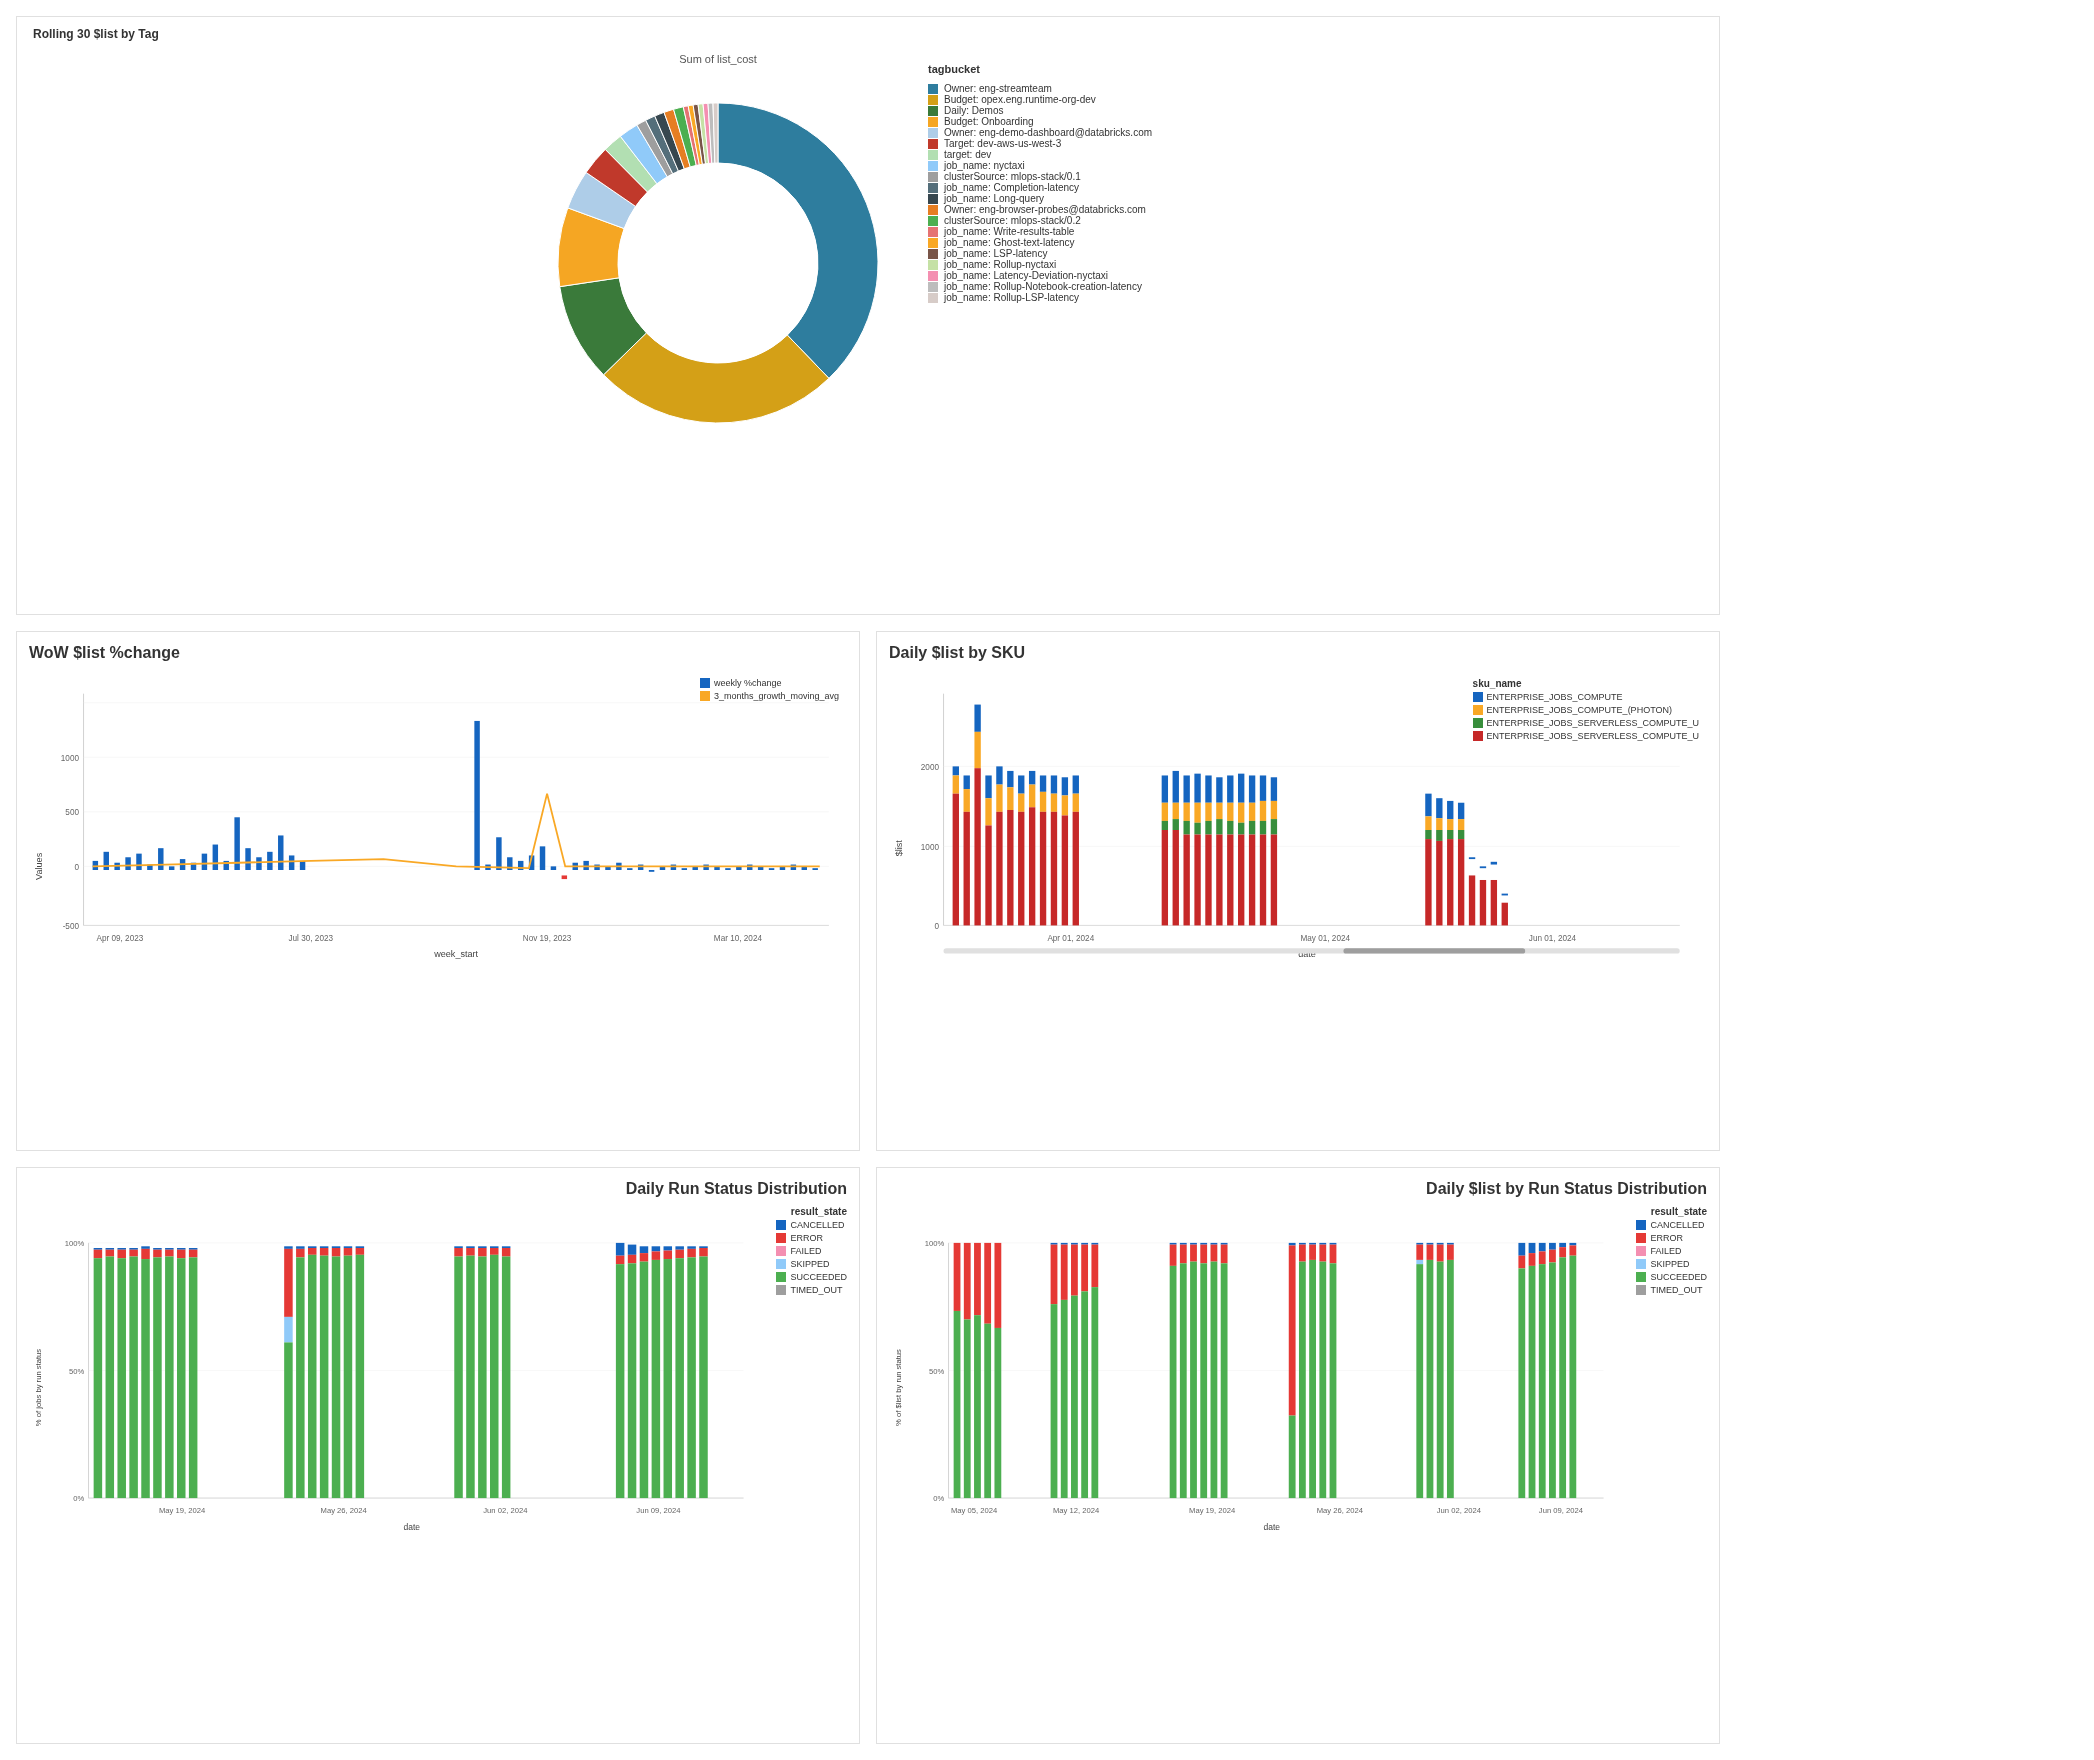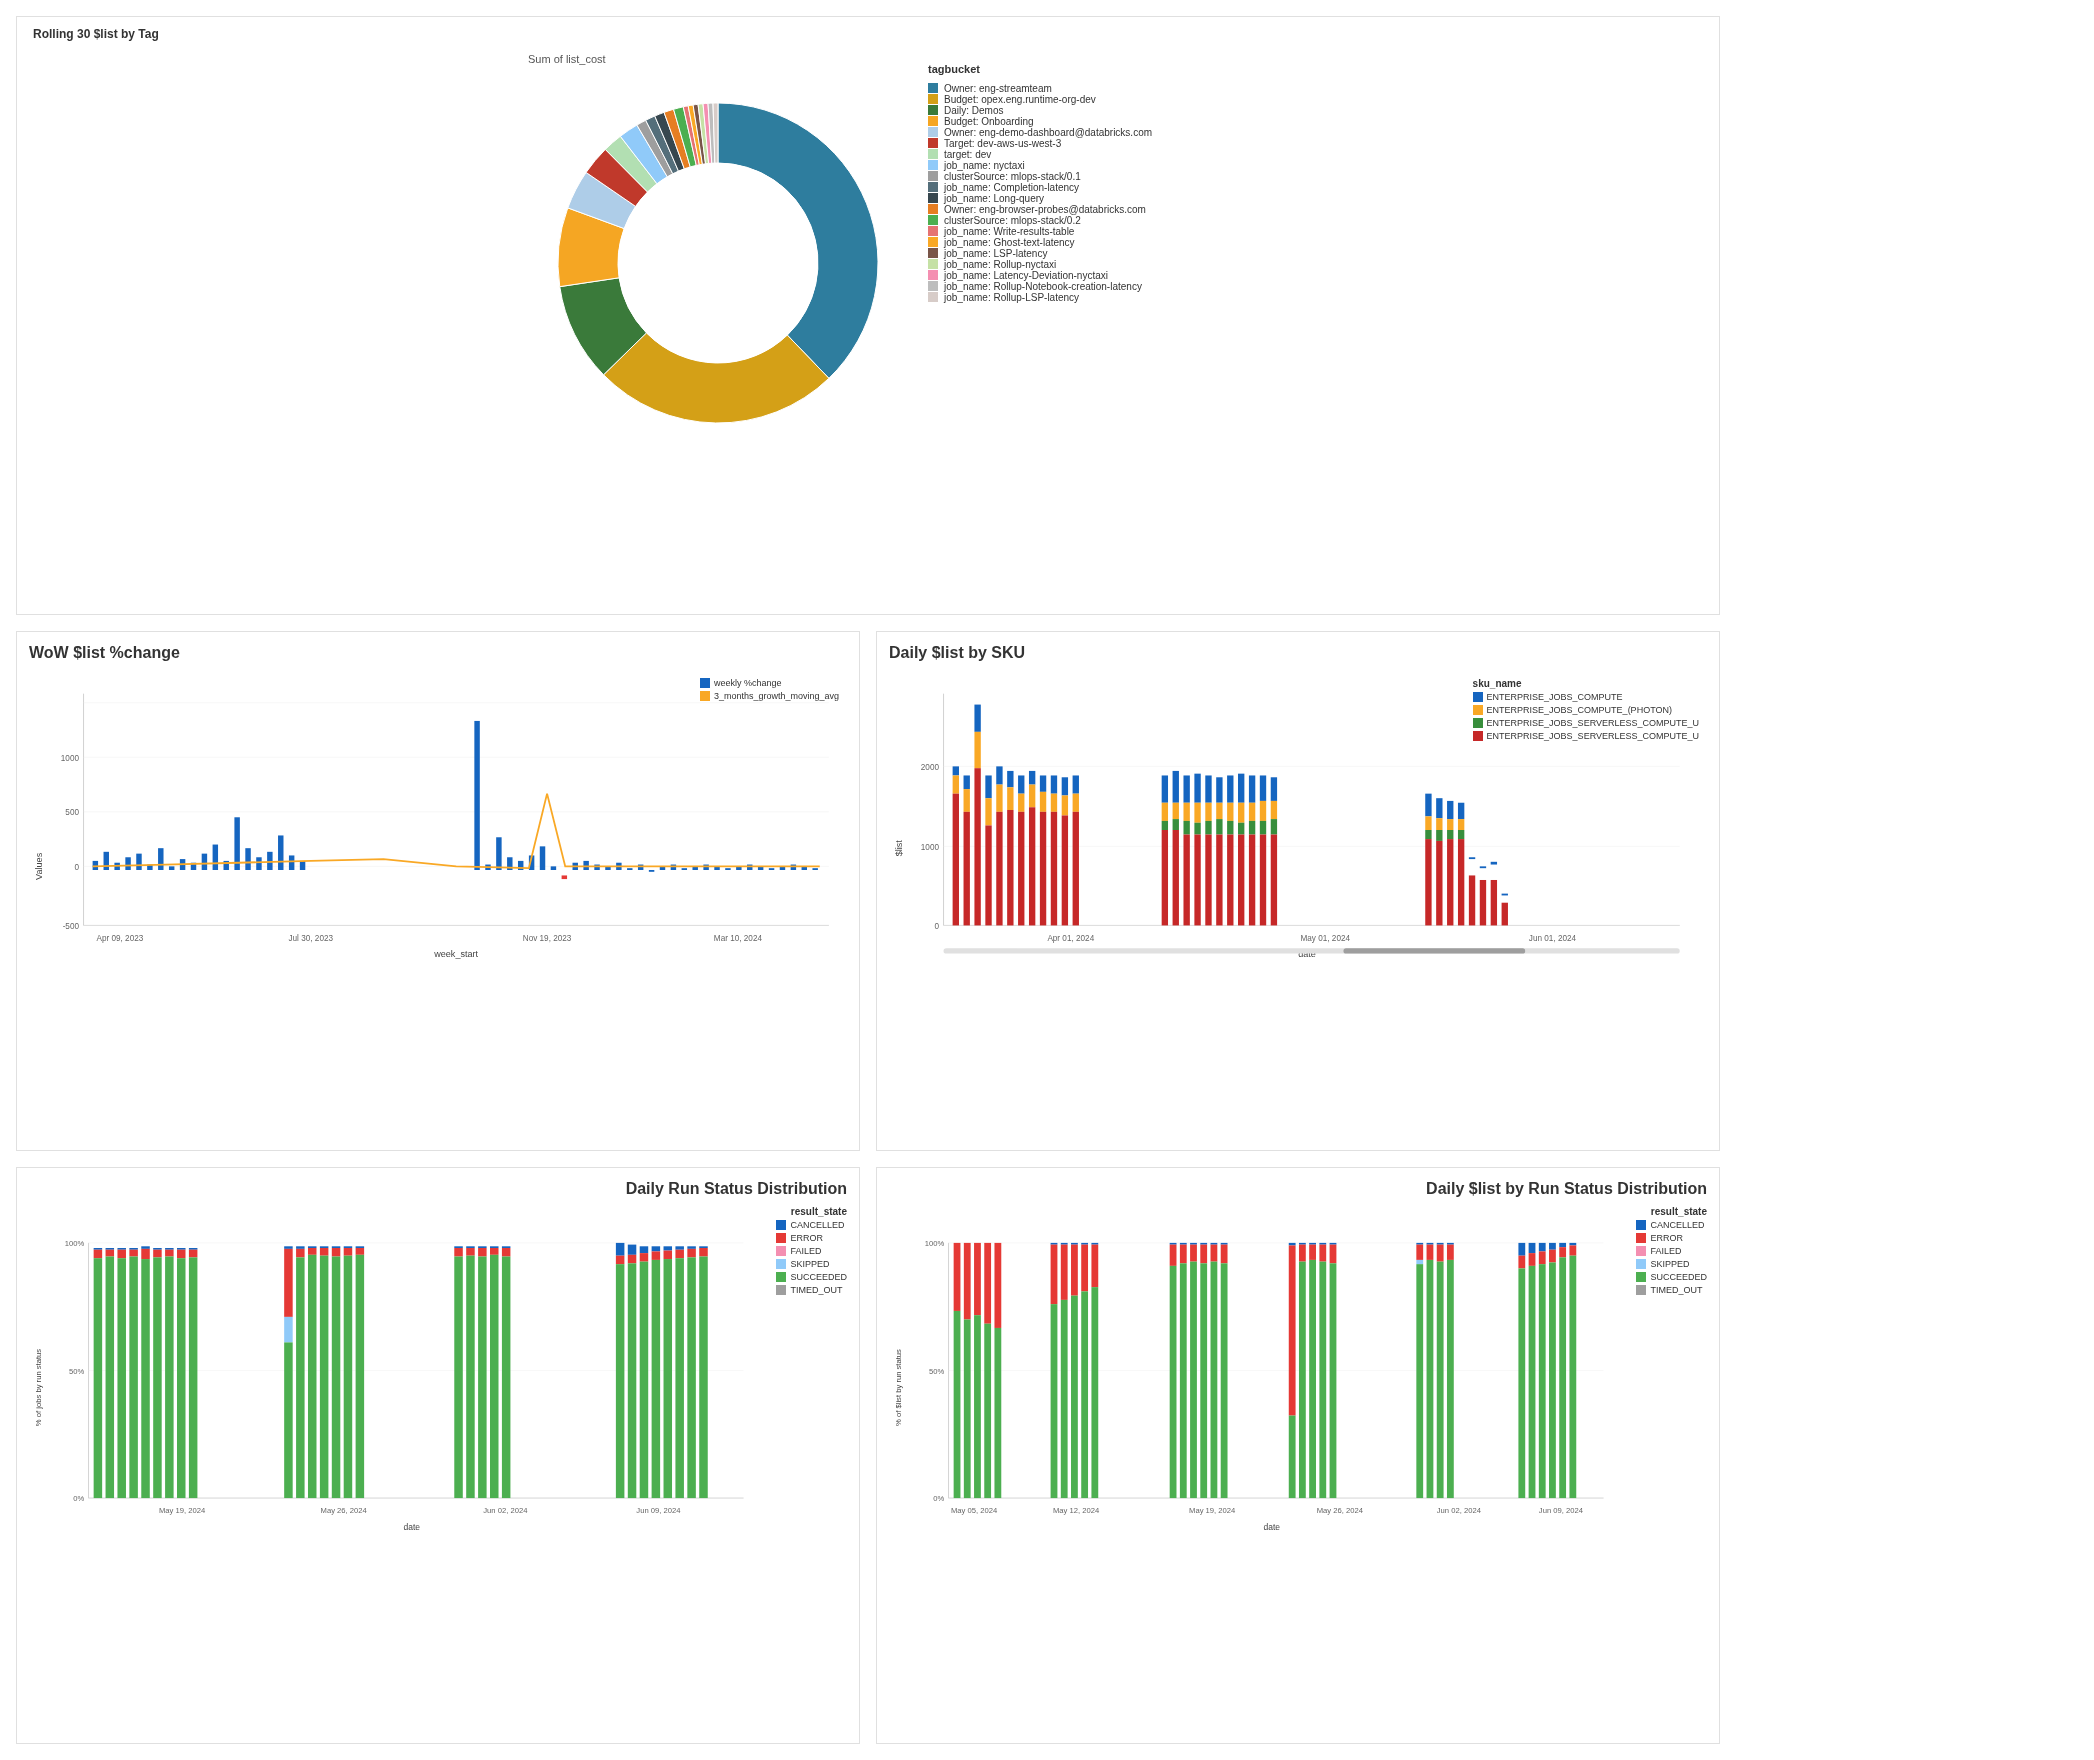--- a/index.html
+++ b/index.html
@@ -30,20 +30,21 @@
     .chart-title {
       position: absolute;
       top: 10px;
       left: 16px;
       font-size: 12px;
       font-weight: 600;
     }
     .donut-container {
       display: flex;
       flex-direction: column;
+      align-items: center;
       margin-top: 20px;
     }
     .donut-subtitle {
       font-size: 11px;
       color: #555;
       margin-bottom: 8px;
     }
     .donut-wrapper {
       position: relative;
       width: 380px;
@@ -56,21 +57,21 @@
       margin-top: 30px;
       min-width: 280px;
     }
     .legend-title {
       font-size: 11px;
       font-weight: 600;
       margin-bottom: 4px;
     }
     .legend-item {
       display: flex;
-      align-items: flex-start;
+      align-items: center;
       gap: 6px;
       font-size: 10px;
     }
     .legend-color {
       width: 10px;
       height: 10px;
       flex-shrink: 0;
     }
     
     .middle-section {

